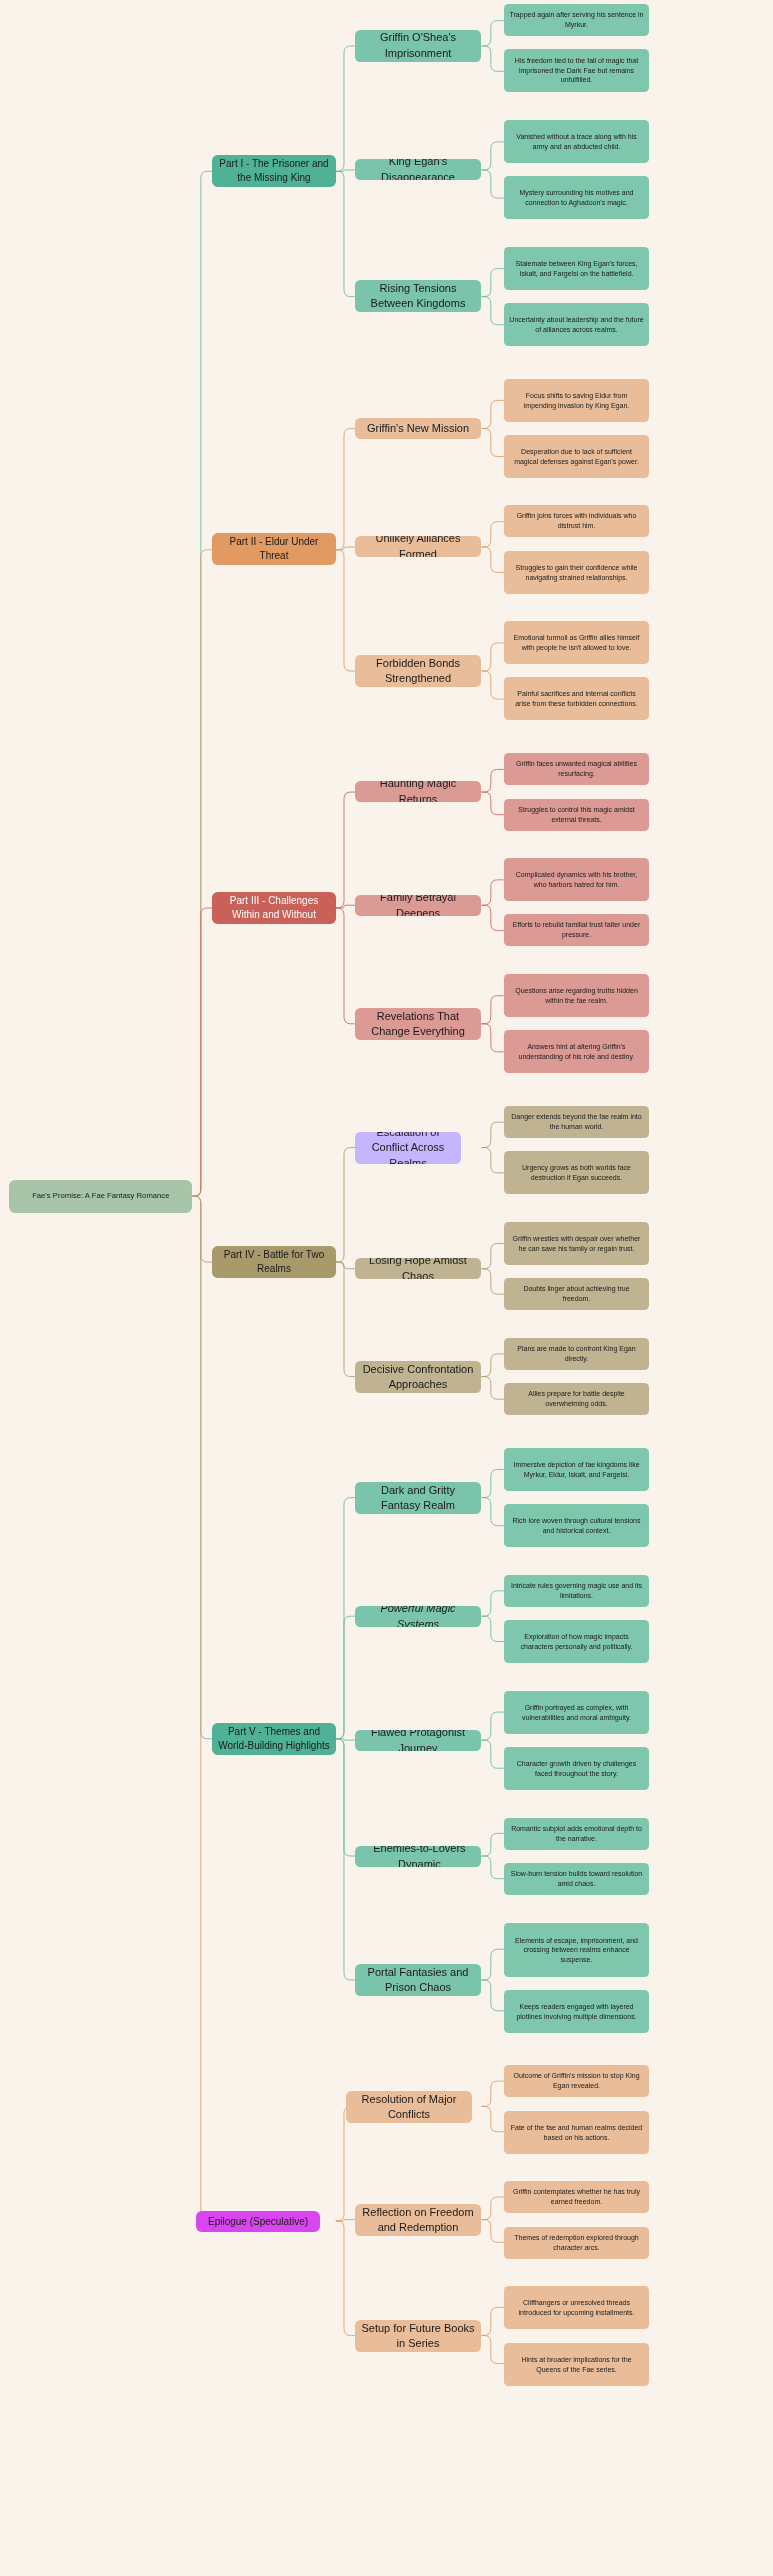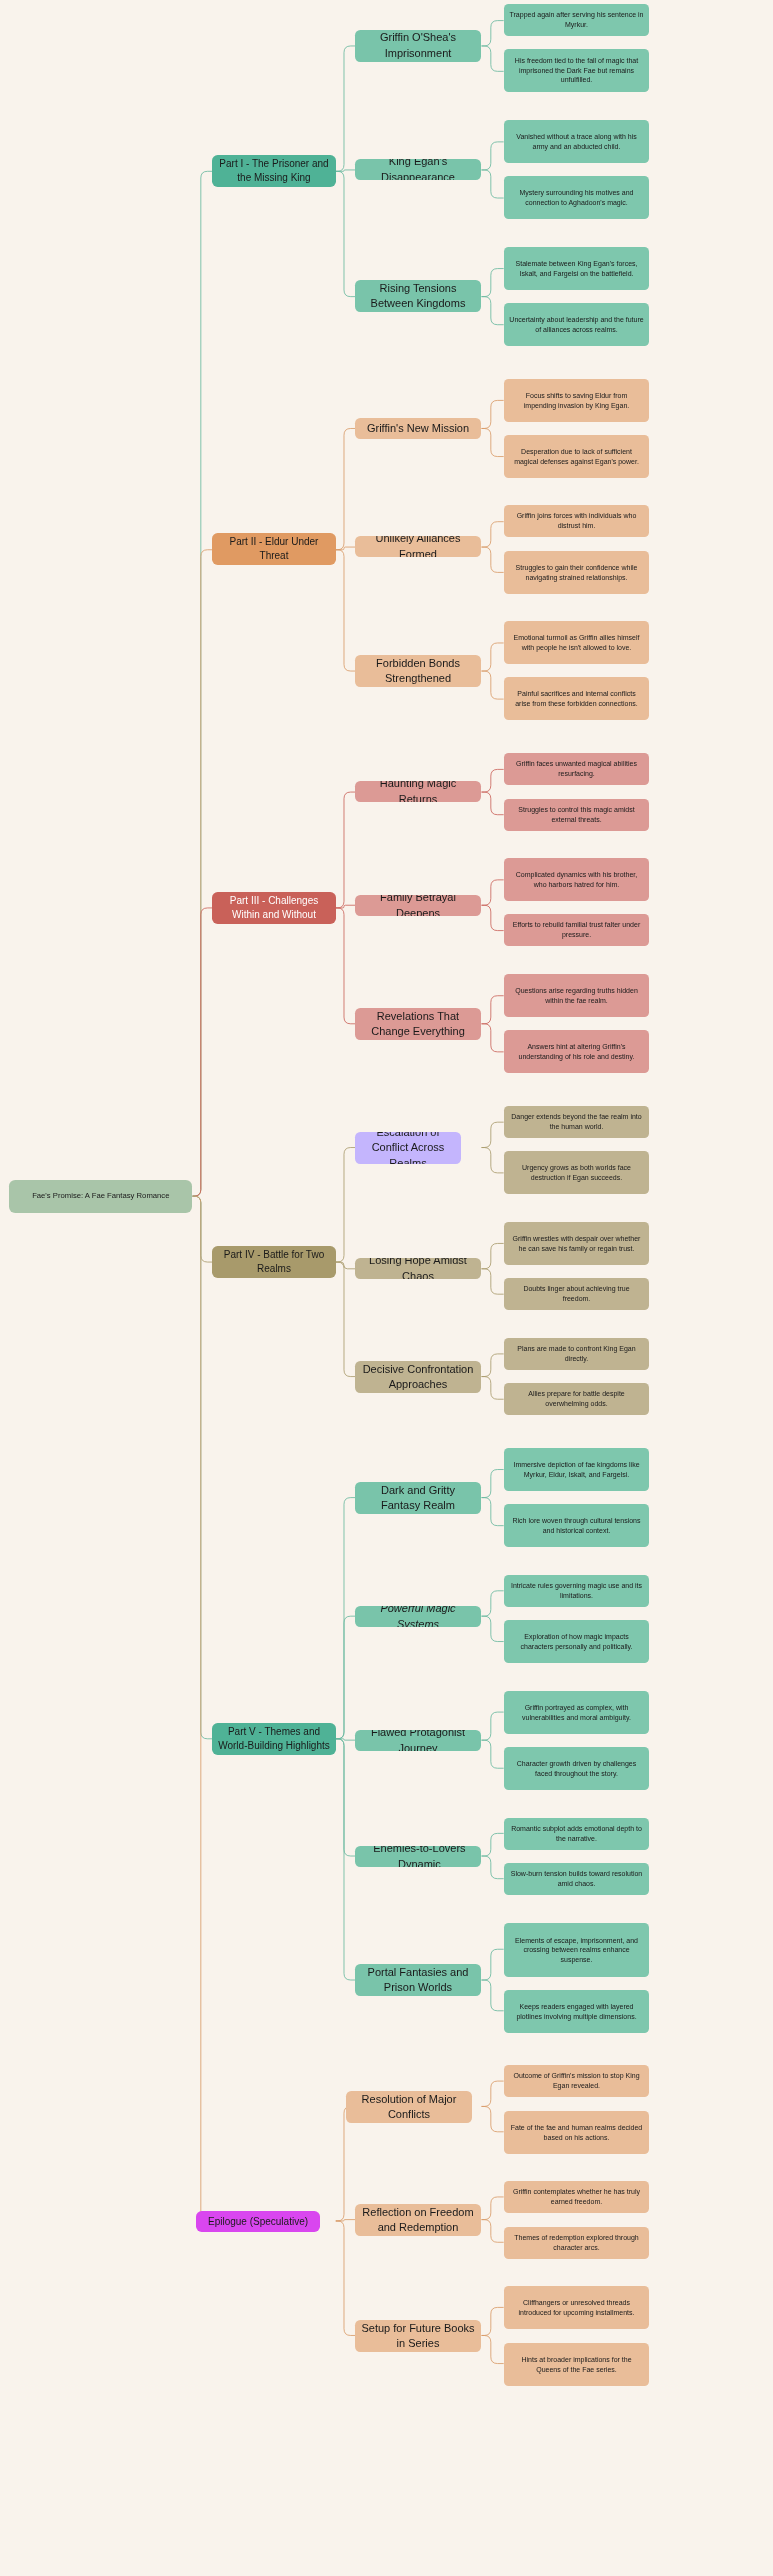--- a/index.html
+++ b/index.html
@@ -173,21 +173,21 @@
       <div class="node leaf" style="left: 504px; top: 1620px; width: 145px; height: 43px; background: rgb(126, 199, 173);">Exploration of how magic impacts characters personally and politically.</div>
       <div class="node sub" style="left: 355px; top: 1606px; width: 126px; height: 21px; background: rgb(121, 196, 170); font-style: italic;">Powerful Magic Systems</div>
       <div class="node leaf" style="left: 504px; top: 1691px; width: 145px; height: 43px; background: rgb(126, 199, 173);">Griffin portrayed as complex, with vulnerabilities and moral ambiguity.</div>
       <div class="node leaf" style="left: 504px; top: 1747px; width: 145px; height: 43px; background: rgb(126, 199, 173);">Character growth driven by challenges faced throughout the story.</div>
       <div class="node sub" style="left: 355px; top: 1730px; width: 126px; height: 21px; background: rgb(121, 196, 170);">Flawed Protagonist Journey</div>
       <div class="node leaf" style="left: 504px; top: 1818px; width: 145px; height: 32px; background: rgb(126, 199, 173);">Romantic subplot adds emotional depth to the narrative.</div>
       <div class="node leaf" style="left: 504px; top: 1863px; width: 145px; height: 32px; background: rgb(126, 199, 173);">Slow-burn tension builds toward resolution amid chaos.</div>
       <div class="node sub" style="left: 355px; top: 1846px; width: 126px; height: 21px; background: rgb(121, 196, 170); padding-left: 8px;">Enemies-to-Lovers Dynamic</div>
       <div class="node leaf" style="left: 504px; top: 1923px; width: 145px; height: 54px; background: rgb(126, 199, 173);">Elements of escape, imprisonment, and crossing between realms enhance suspense.</div>
       <div class="node leaf" style="left: 504px; top: 1990px; width: 145px; height: 43px; background: rgb(126, 199, 173);">Keeps readers engaged with layered plotlines involving multiple dimensions.</div>
-      <div class="node sub" style="left: 355px; top: 1964px; width: 126px; height: 32px; background: rgb(121, 196, 170);">Portal Fantasies and Prison Worlds</div>
+      <div class="node sub" style="left: 355px; top: 1964px; width: 126px; height: 32px; background: rgb(121, 196, 170);">Portal Fantasies and Prison Chaos</div>
       <div class="node branch" style="left: 212px; top: 1723px; width: 124px; height: 32px; background: rgb(79, 178, 150);">Part V - Themes and World-Building Highlights</div>
       <div class="node leaf" style="left: 504px; top: 2065px; width: 145px; height: 32px; background: rgb(233, 189, 153);">Outcome of Griffin's mission to stop King Egan revealed.</div>
       <div class="node leaf" style="left: 504px; top: 2111px; width: 145px; height: 43px; background: rgb(233, 189, 153);">Fate of the fae and human realms decided based on his actions.</div>
       <div class="node sub" style="left: 346px; top: 2091px; width: 126px; height: 32px; background: rgb(233, 189, 153);">Resolution of Major Conflicts</div>
       <div class="node leaf" style="left: 504px; top: 2181px; width: 145px; height: 32px; background: rgb(233, 189, 153);">Griffin contemplates whether he has truly earned freedom.</div>
       <div class="node leaf" style="left: 504px; top: 2227px; width: 145px; height: 32px; background: rgb(233, 189, 153);">Themes of redemption explored through character arcs.</div>
       <div class="node sub" style="left: 355px; top: 2204px; width: 126px; height: 32px; background: rgb(233, 189, 153);">Reflection on Freedom and Redemption</div>
       <div class="node leaf" style="left: 504px; top: 2286px; width: 145px; height: 43px; background: rgb(233, 189, 153);">Cliffhangers or unresolved threads introduced for upcoming installments.</div>
       <div class="node leaf" style="left: 504px; top: 2343px; width: 145px; height: 43px; background: rgb(233, 189, 153);">Hints at broader implications for the Queens of the Fae series.</div>
       <div class="node sub" style="left: 355px; top: 2320px; width: 126px; height: 32px; background: rgb(233, 189, 153);">Setup for Future Books in Series</div>

